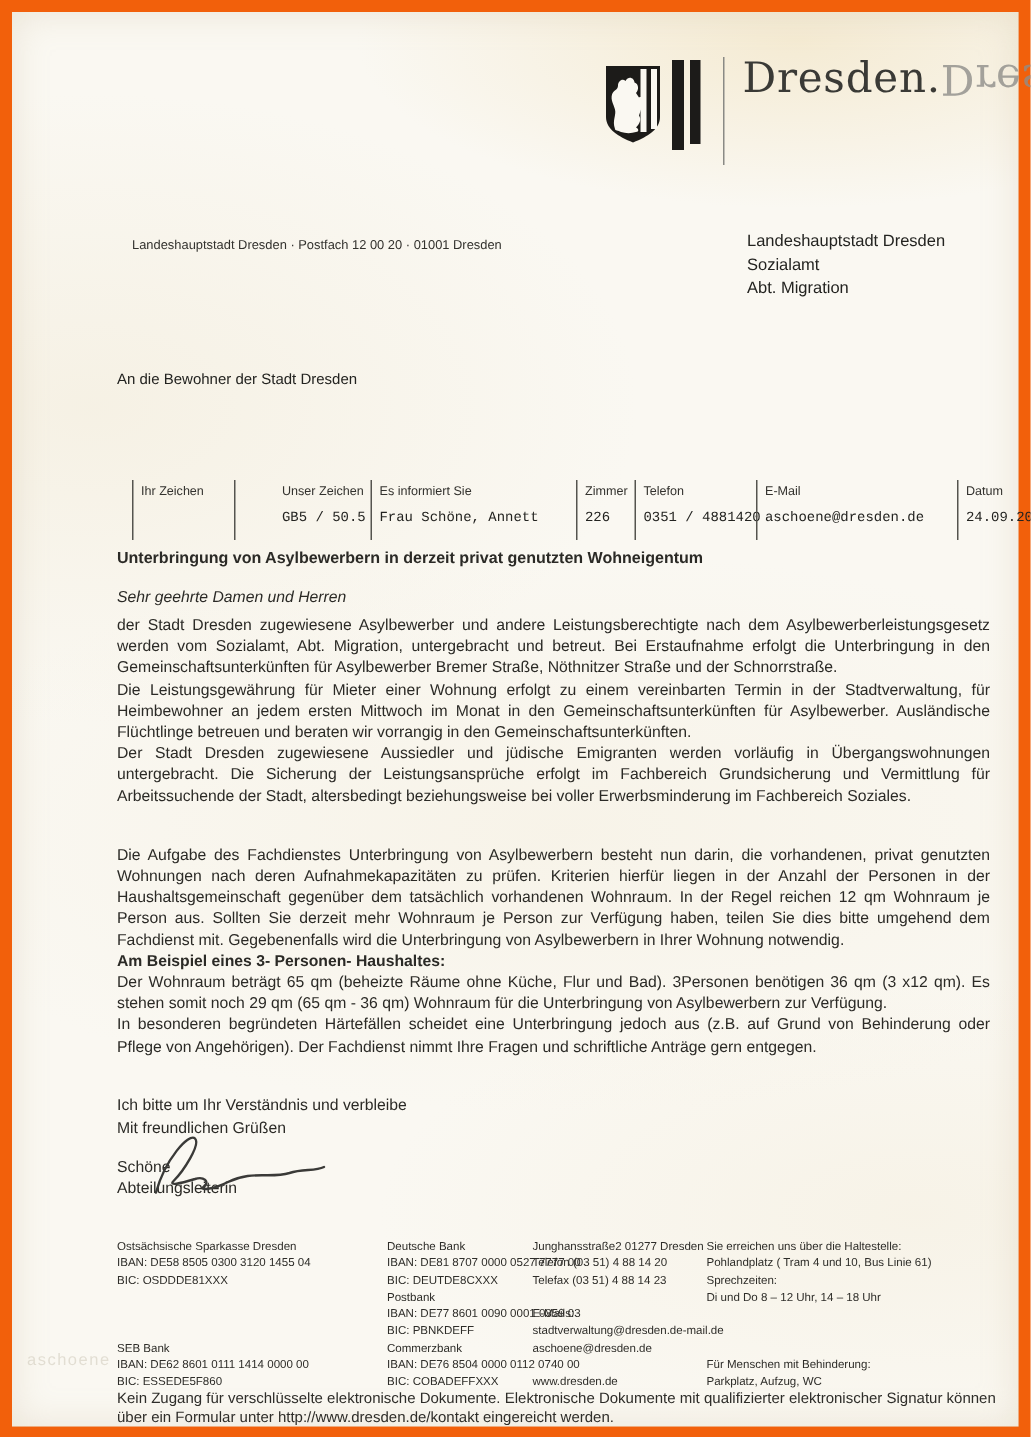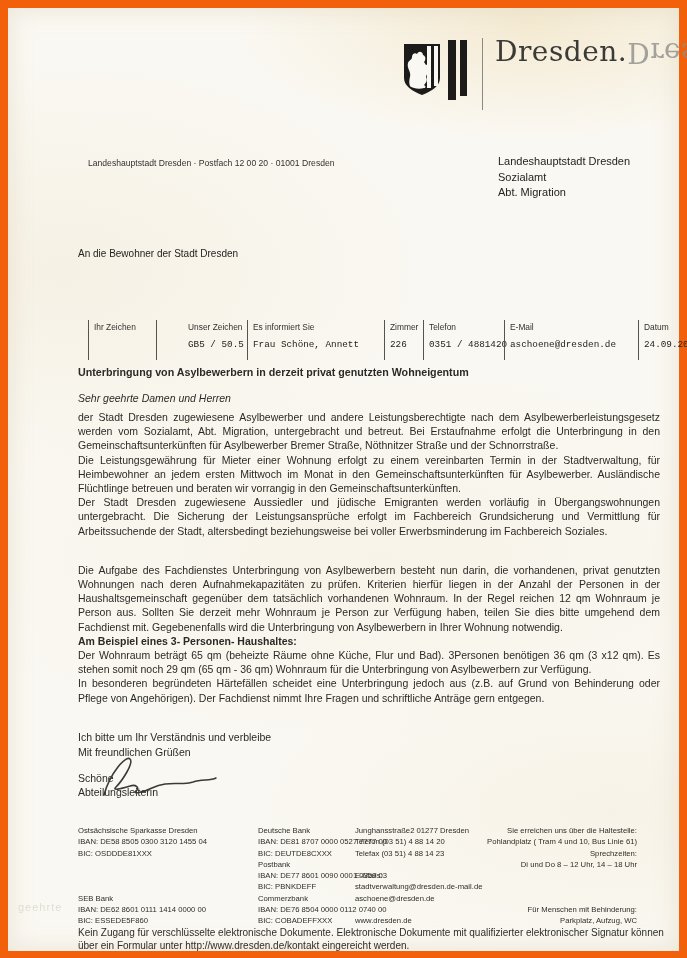--- a/index.html
+++ b/index.html
@@ -67,21 +67,21 @@
   .closing{left:70px;top:737px;font-size:10.5px;line-height:14px;}
   .sig-wrap{position:relative;margin-top:12px;}
   .sig-svg{position:absolute;left:18px;top:-18px;pointer-events:none;}
   .quote{right:28px;top:768px;font-size:10.3px;font-weight:600;color:#232320;}
 
   
   .fcol{top:817px;font-size:7.7px;line-height:11.3px;color:#2e2d29;white-space:nowrap;}
   .fcol-1{left:70px;}
   .fcol-2{left:210px;margin-left:40px;}
   .fcol-3{left:347px;}
-  .fcol-4{left:479px;text-align:right;}
+  .fcol-4{left:463px;}
   .legal{left:70px;top:918px;width:596px;font-size:10px;line-height:13px;color:#2e2d29;}
   .watermark{left:10px;top:893px;font-size:11px;color:#cfc9ba;opacity:.55;letter-spacing:1px;}
 </style>
 </head>
 <body>
 
 <div class="paper">
 
   <div class="abs logo">
     <svg width="72" height="72" viewBox="0 0 72 72" aria-hidden="true">
@@ -220,15 +220,15 @@
       <div class="fline">Di und Do 8 – 12 Uhr, 14 – 18 Uhr</div>
       <div class="fline">&nbsp;</div>
       <div class="fline">&nbsp;</div>
       <div class="fline">&nbsp;</div>
       <div class="fline">Für Menschen mit  Behinderung:</div>
       <div class="fline">Parkplatz, Aufzug, WC</div>
     </div>
 
   <div class="abs legal">Kein Zugang für verschlüsselte elektronische Dokumente. Elektronische Dokumente mit qualifizierter elektronischer Signatur können über ein Formular unter http://www.dresden.de/kontakt eingereicht werden.</div>
 
-  <div class="abs watermark">geehrte</div>
+  <div class="abs watermark">aschoene</div>
 
 </div>
 
 </body></html>

